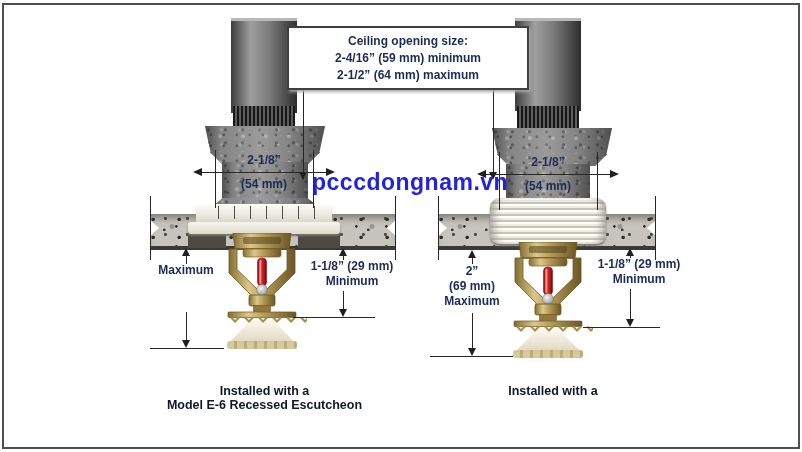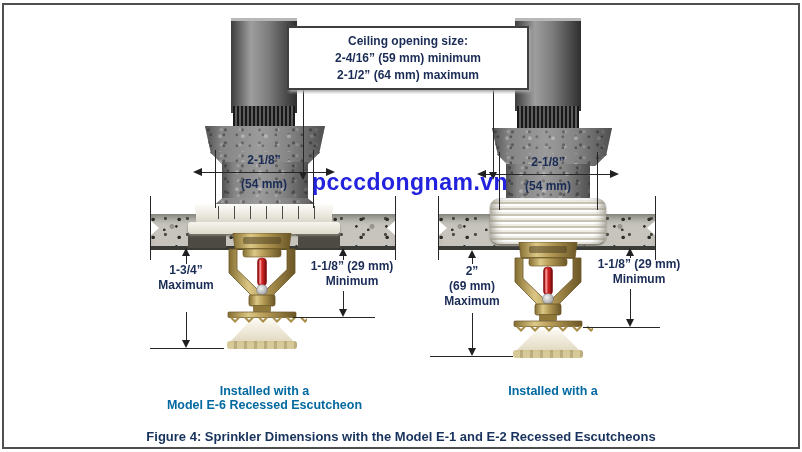--- a/index.html
+++ b/index.html
@@ -49,21 +49,21 @@
         box-shadow:inset 9px 0 10px -6px #99958a,inset -9px 0 10px -6px #99958a,0 2px 2px #7d7a70;}
   .ghost-cone{z-index:2;opacity:.92;clip-path:polygon(33% 0,67% 0,100% 100%,0 100%);
         background:linear-gradient(180deg,#faf7ed,#ddd4ba);}
   .ghost-def{height:8px;z-index:2;opacity:.9;border-radius:3px;
         background:repeating-linear-gradient(90deg,#d3c48e 0 7px,#b5a470 7px 10px);}
   .notebox{left:287px;top:26px;width:238px;height:60px;z-index:9;background:#ffffff;
         border:2px solid #3f3f3f;box-shadow:2px 2px 3px #a8a8a8;
         display:flex;flex-direction:column;justify-content:center;}
   .notebox div{font-weight:bold;color:#1a2c55;font-size:12px;line-height:17px;text-align:center;}
   .watermark{left:312px;top:137px;z-index:9;color:#2323dd;font-size:23px;font-weight:600;letter-spacing:.5px;margin-top:32px;}
-  .unitlabel{font-weight:bold;color:#0369a1;font-size:12.5px;line-height:14px;text-align:center;z-index:8;}
+  .unitlabel{font-weight:bold;color:#0f172a;font-size:12.5px;line-height:14px;text-align:center;z-index:8;}
   .caption{left:0;width:802px;top:429px;text-align:center;font-weight:bold;color:#17325c;font-size:13px;z-index:8;}
   svg.spk{z-index:5;position:absolute;}
 </style>
 </head>
 <body>
 
 <div id="canvas">
   <div class="abs frame"></div>
 
   <svg width="0" height="0" style="position:absolute">
@@ -144,21 +144,20 @@
   <div class="abs vline" style="left:313px;top:150px;height:58px;"></div>
   <div class="abs hline" style="left:196px;top:172px;width:136px;"></div>
   <div class="abs al" style="left:193px;top:168px;"></div>
   <div class="abs ar" style="left:326px;top:168px;"></div>
   <div class="abs dimtext" style="left:194px;top:153px;width:140px;">2-1/8”</div>
   <div class="abs dimtext" style="left:194px;top:177px;width:140px;">(54 mm)</div>
 
   <div class="abs au" style="left:182px;top:248px;"></div>
   <div class="abs vline" style="left:186px;top:254px;height:10px;"></div>
   <div class="abs dimtext" style="left:116px;top:263px;width:140px;">
-    <div>1-3/4”</div>
     <div>Maximum</div>
   </div>
   <div class="abs vline" style="left:186px;top:312px;height:28px;"></div>
   <div class="abs ad" style="left:182px;top:340px;"></div>
   <div class="abs hline" style="left:150px;top:348px;width:74px;"></div>
 
   <div class="abs au" style="left:339px;top:248px;"></div>
   <div class="abs vline" style="left:343px;top:254px;height:6px;"></div>
   <div class="abs dimtext" style="left:282px;top:259px;width:140px;">
     <div>1-1/8” (29 mm)</div>
@@ -217,14 +216,13 @@
   <div class="abs ad" style="left:626px;top:319px;"></div>
   <div class="abs hline" style="left:583px;top:327px;width:77px;"></div>
 
   <div class="abs unitlabel" style="left:137px;top:384px;width:255px;">
     <div>Installed with a</div>
     <div>Model E-6 Recessed Escutcheon</div>
   </div>
   <div class="abs unitlabel" style="left:408px;top:384px;width:290px;">
     <div>Installed with a</div>
   </div>
-  <div class="abs caption">Figure 4:  Sprinkler Dimensions with the Model E-1 and E-2 Recessed Escutcheons</div>
 </div>
 
 </body></html>

